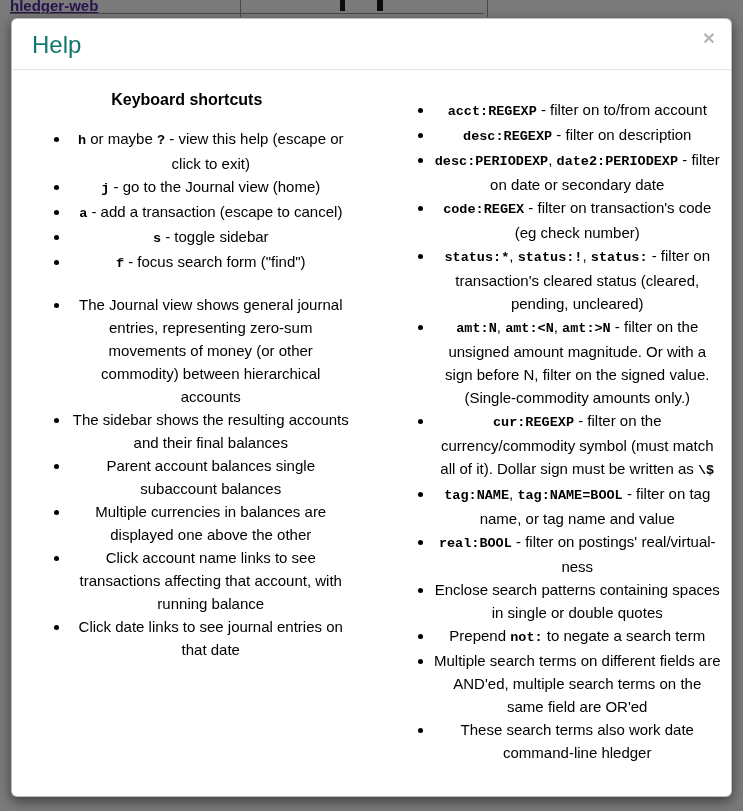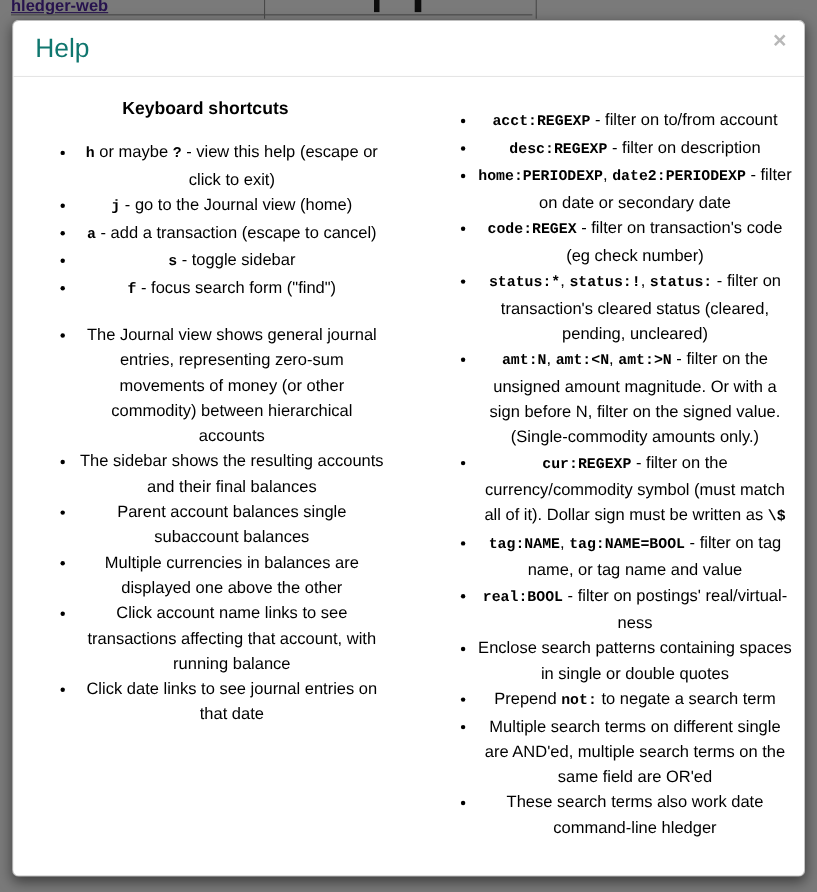--- a/index.html
+++ b/index.html
@@ -180,27 +180,27 @@
           <li>Parent account balances single subaccount balances</li>
           <li>Multiple currencies in balances are displayed one above the other</li>
           <li>Click account name links to see transactions affecting that account, with running balance</li>
           <li>Click date links to see journal entries on that date</li>
         </ul>
     </div>
     <div class="col col-right">
       <ul class="help-list">
           <li><code>acct:REGEXP</code> - filter on to/from account</li>
           <li><code>desc:REGEXP</code> - filter on description</li>
-          <li><code>home:PERIODEXP</code>, <code>date2:PERIODEXP</code> - filter on date or secondary date</li>
+          <li><code>desc:PERIODEXP</code>, <code>date2:PERIODEXP</code> - filter on date or secondary date</li>
           <li><code>code:REGEX</code> - filter on transaction's code (eg check number)</li>
           <li><code>status:*</code>, <code>status:!</code>, <code>status:</code> - filter on transaction's cleared status (cleared, pending, uncleared)</li>
           <li><code>amt:N</code>, <code>amt:&lt;N</code>, <code>amt:&gt;N</code> - filter on the unsigned amount magnitude. Or with a sign before N, filter on the signed value. (Single-commodity amounts only.)</li>
           <li><code>cur:REGEXP</code> - filter on the currency/commodity symbol (must match all of it). Dollar sign must be written as <code>\$</code></li>
           <li><code>tag:NAME</code>, <code>tag:NAME=BOOL</code> - filter on tag name, or tag name and value</li>
           <li><code>real:BOOL</code> - filter on postings' real/virtual-ness</li>
           <li>Enclose search patterns containing spaces in single or double quotes</li>
           <li>Prepend <code>not:</code> to negate a search term</li>
-          <li>Multiple search terms on different single are AND'ed, multiple search terms on the same field are OR'ed</li>
+          <li>Multiple search terms on different fields are AND'ed, multiple search terms on the same field are OR'ed</li>
           <li>These search terms also work date command-line hledger</li>
         </ul>
     </div>
   </div>
 </div>
 
 </body></html>

